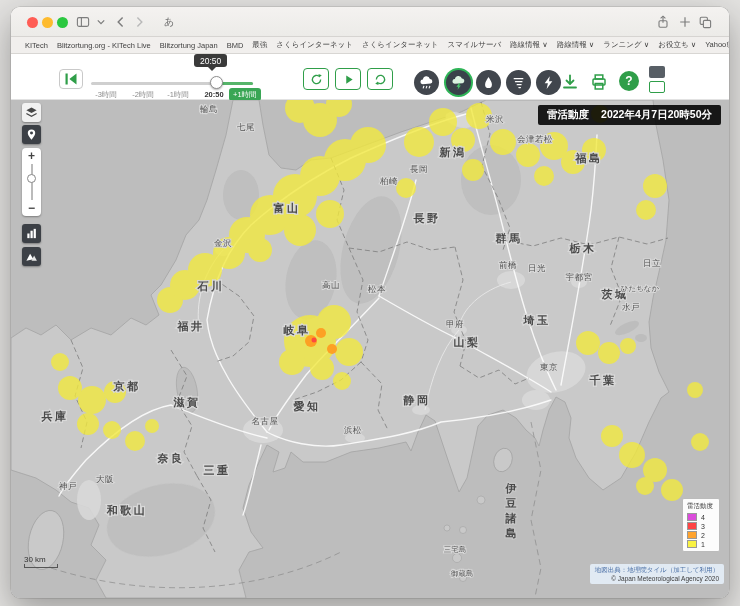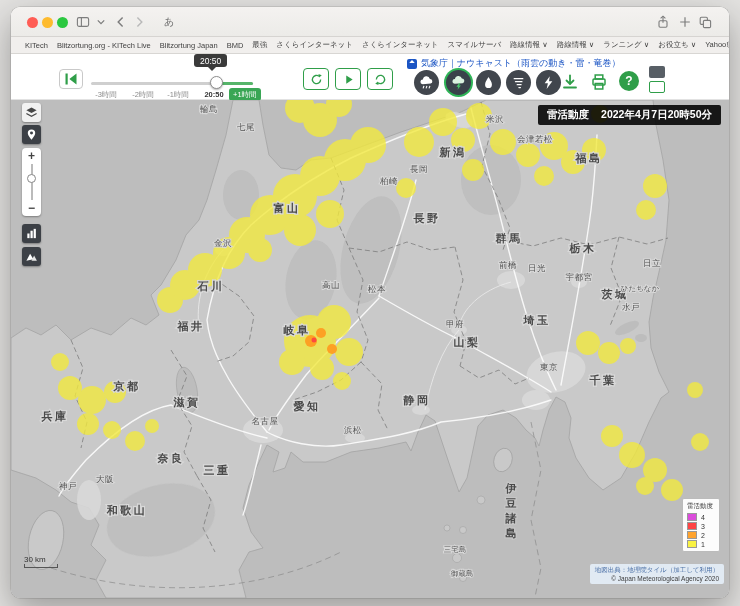--- a/index.html
+++ b/index.html
@@ -189,24 +189,20 @@
           <polygon points="7,4.5 15.5,10 7,15.5" fill="#2f9e49"></polygon>
         </svg>
     </div>
     <div class="gbtn" style="left:356px">
       <svg viewBox="0 0 20 20">
           <path d="M4.5,10 a5.5,5.5 0 1 1 2,4.2" fill="none" stroke="#2f9e49" stroke-width="1.8"></path>
           <polygon points="7.4,17.4 3,15.6 6.4,12.6" fill="#2f9e49"></polygon>
         </svg>
     </div>
 
-    <div class="pagelink">
-      <span class="lk"></span>
-      <span>気象庁｜ナウキャスト（雨雲の動き・雷・竜巻）</span>
-    </div>
 
     <div class="circbtn" style="left:403px">
       <svg viewBox="0 0 20 20">
           <path d="M5.5,12 a2.8,2.8 0 0 1 .3,-5.6 a4.2,4.2 0 0 1 8.2,-.6 a2.8,2.8 0 0 1 .8,5.5 z" fill="#fff"></path>
           <line x1="7" y1="14" x2="6" y2="17" stroke="#fff" stroke-width="1.3"></line>
           <line x1="10.5" y1="14" x2="9.5" y2="17" stroke="#fff" stroke-width="1.3"></line>
           <line x1="14" y1="14" x2="13" y2="17" stroke="#fff" stroke-width="1.3"></line>
         </svg>
     </div>
     <div class="circbtn sel" style="left:435px">

